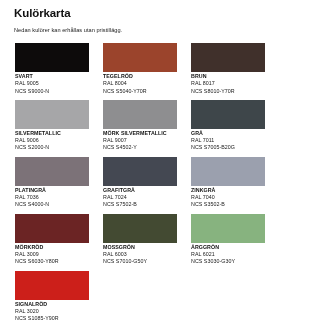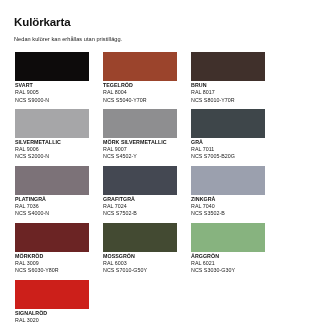--- a/index.html
+++ b/index.html
@@ -19,21 +19,21 @@
     height: 324px;
     position: relative;
     box-sizing: border-box;
     padding: 0;
   }
   .page-title {
     font-size: 11.5px;
     font-weight: bold;
     letter-spacing: -0.1px;
     margin: 0;
-    padding: 16px 0 0 14px;
+    padding: 7px 0 0 14px;
     color: #111111;
     line-height: 13px;
   }
   .intro-text {
     font-size: 5.6px;
     margin: 0;
     padding: 7px 0 0 14px;
     color: #1a1a1a;
     line-height: 7px;
     letter-spacing: 0.05px;

